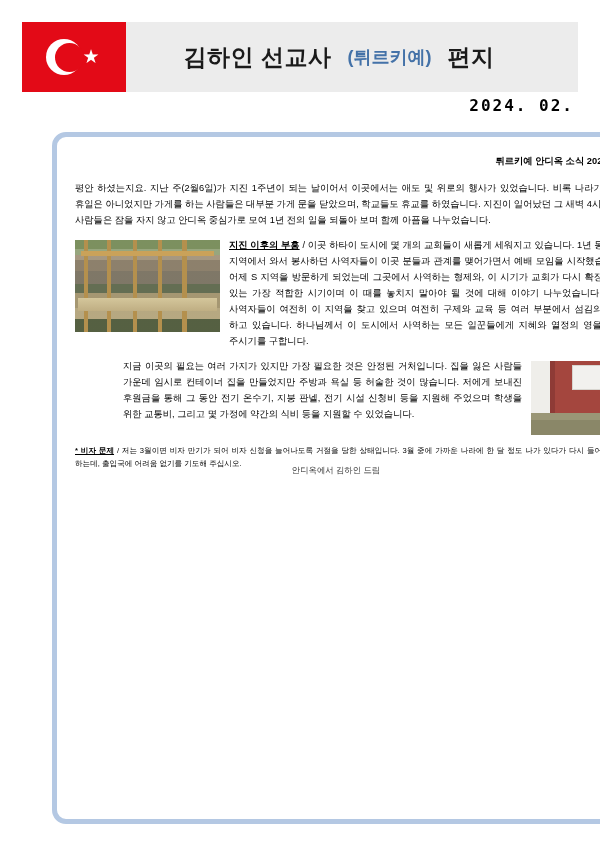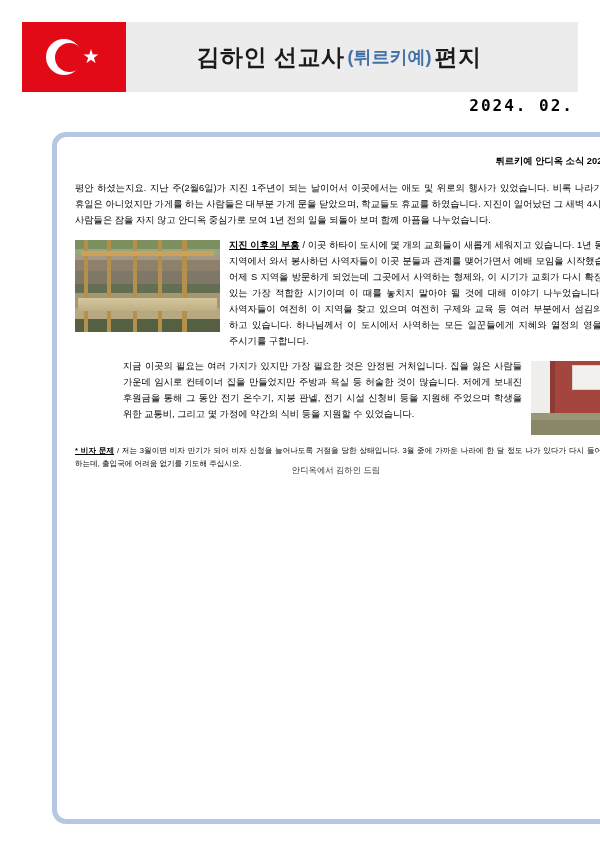--- a/index.html
+++ b/index.html
@@ -77,21 +77,21 @@
     font-size: 23px;
     font-weight: bold;
     letter-spacing: 0.5px;
     color: #1a1a1a;
     text-align: right;
   }
   .header-title .t-country {
     font-size: 18px;
     font-weight: bold;
     color: #4472a8;
-    margin: 0 3px;
+    margin: 0 16px;
   }
 
   .doc-date {
     position: absolute;
     right: 26px;
     top: 96px;
     font-size: 16px;
     font-weight: bold;
     letter-spacing: 2px;
     font-family: "DejaVu Sans Mono", "Liberation Mono", monospace;

